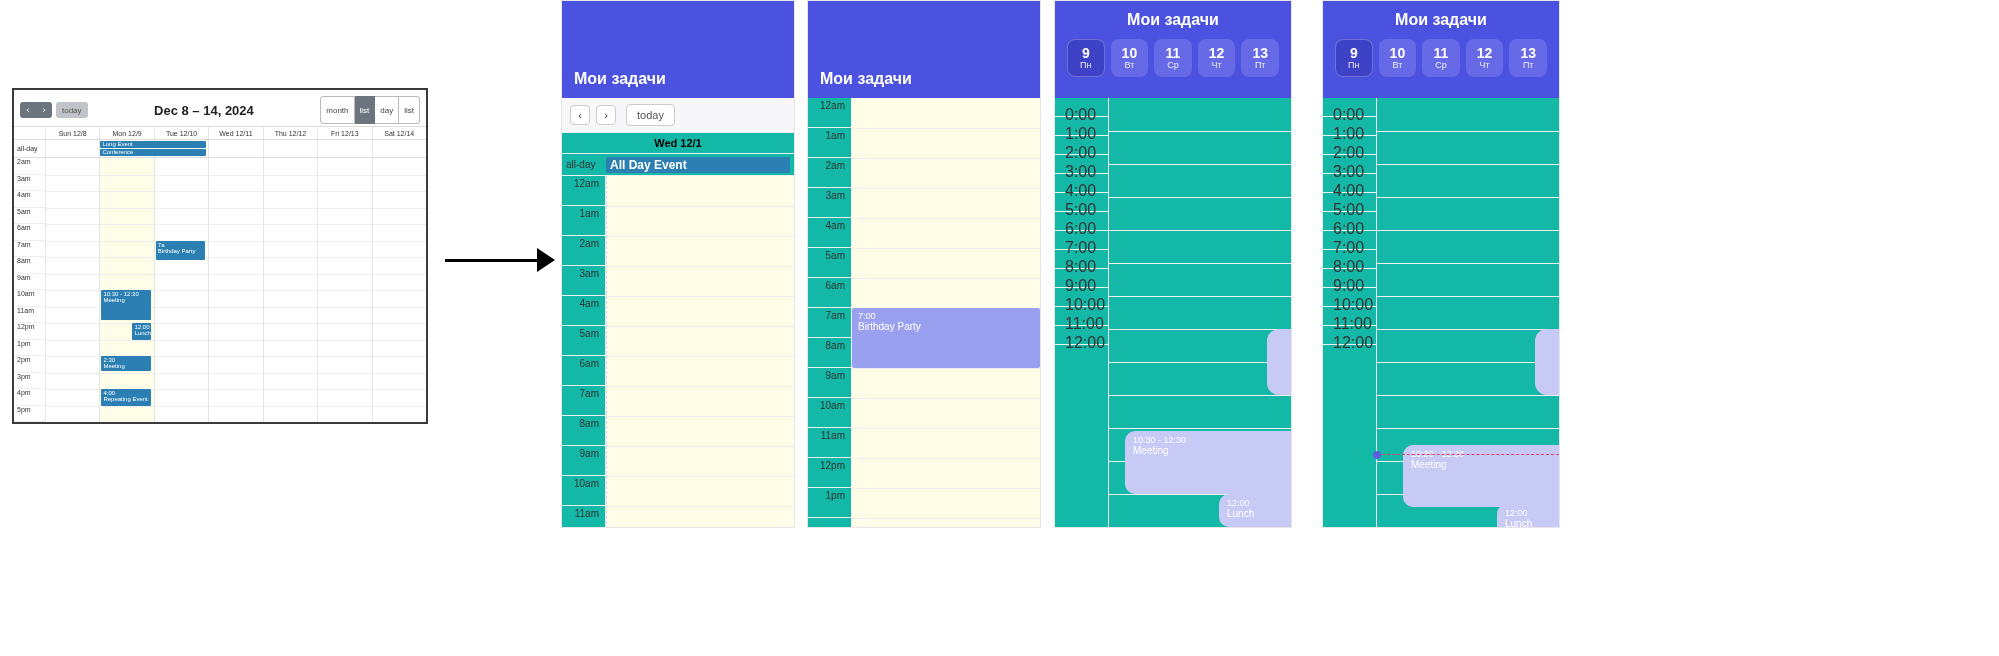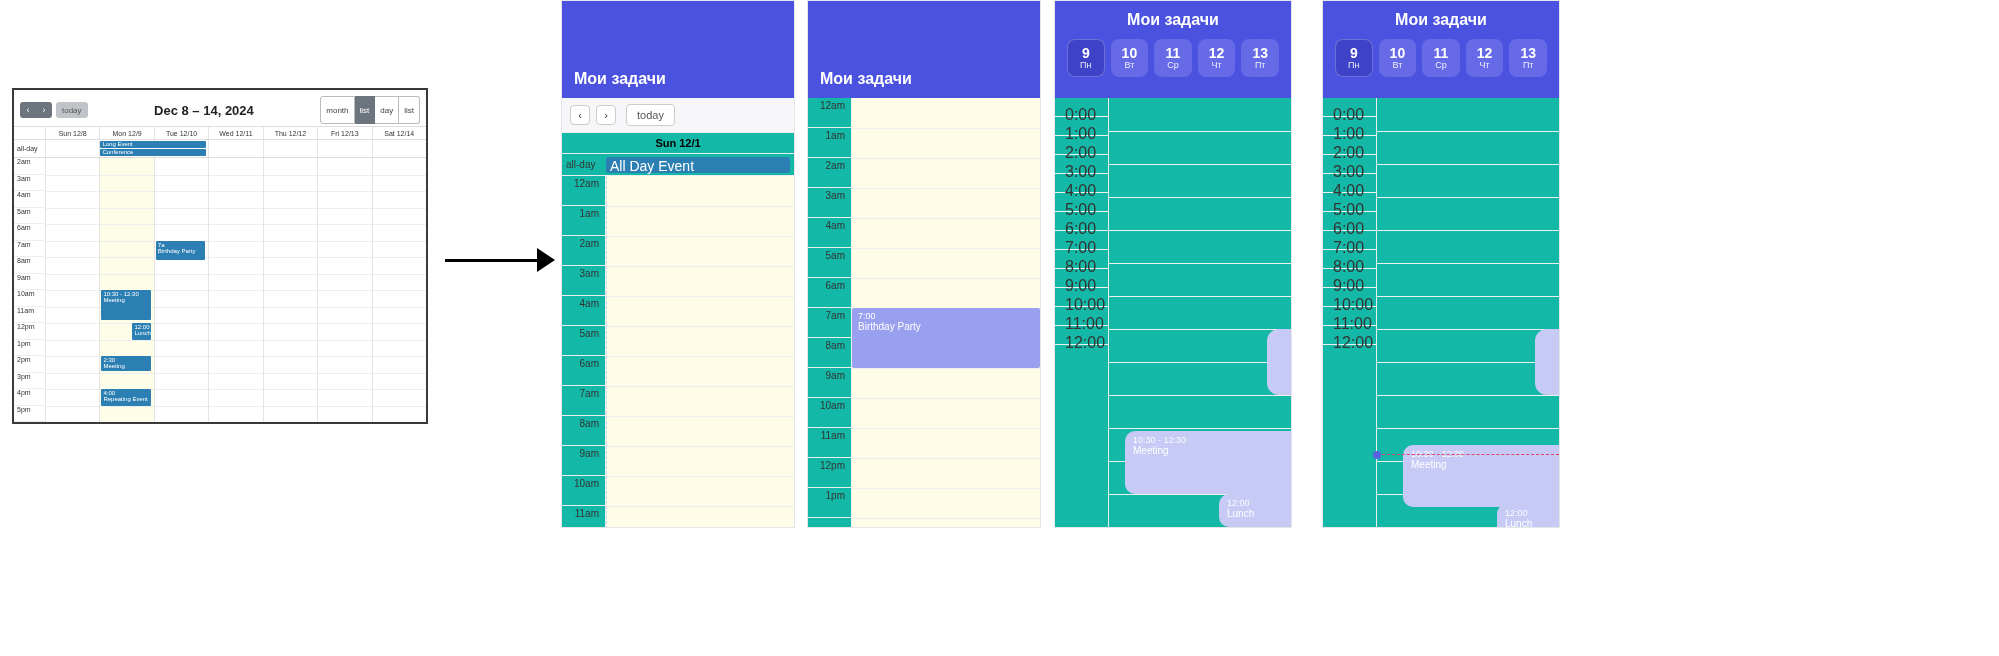--- a/index.html
+++ b/index.html
@@ -63,21 +63,21 @@
   .p2 { left: 561px; top: 0; width: 234px; height: 528px; }
   .p2 .m-hdr { height: 97px; display:flex; align-items:flex-end; padding: 0 12px 10px; }
   .p2 .m-title { font-size: 16px; }
   .p2-tb { display:flex; align-items:center; gap:10px; padding:6px 8px; background:#f7f7fa; }
   .p2-nav { display:flex; gap:6px; }
   .p2-nav button { width:20px; height:20px; border:1px solid #ccc; background:#fff; border-radius:4px; font-size:11px; cursor:pointer; color:#333; }
   .p2-today-btn { height:22px; padding:0 10px; border:1px solid #ccc; background:#fff; border-radius:4px; font-size:11px; color:#555; cursor:pointer; }
   .p2-dayhdr { text-align:center; font-size:11px; font-weight:700; padding:4px 0; border-top:1px solid #eee; border-bottom:1px solid #eee; }
   .p2-allday { display:flex; align-items:center; height:22px; border-bottom:1px solid #eee; }
   .p2-allday-lbl { width:44px; font-size:10px; color:#333; padding-left:4px; }
-  .p2-allday-ev { flex:1; margin:2px 4px 2px 0; height:16px; background:#2b7fb3; color:#fff; font-size:14px; border-radius:2px; padding:1px 4px; }
+  .p2-allday-ev { flex:1; margin:2px 4px 2px 0; height:16px; background:#2b7fb3; color:#fff; font-size:12px; border-radius:2px; padding:1px 4px;font-weight:bold; }
   .p2-body { position:relative; display:flex; height: calc(100% - 97px - 34px - 20px - 22px); }
   .p2-times { width:44px; border-right:1px solid #eee; }
   .p2-times .row { height:30px; border-bottom:1px solid #eee; font-size:10px; color:#333; display:flex; align-items:flex-start; justify-content:flex-end; padding:2px 6px 0 0; }
   .p2-col { flex:1; position:relative; border-left:1px dashed #cfd2f0; }
   .p2-col.today { background:#fffde8; }
   .p2-col .hline { position:absolute; left:0; right:0; border-bottom:1px solid #eee; }
 
   
   .p3 { left: 807px; top: 0; width: 234px; height: 528px; }
   .p3 .m-hdr { height: 97px; display:flex; align-items:flex-end; padding:0 12px 10px; }
@@ -343,21 +343,21 @@
     <div class="m-hdr">
       <div class="m-title">Мои задачи</div>
     </div>
     <div class="p2-tb">
       <span class="p2-nav">
         <button>‹</button>
         <button>›</button>
       </span>
       <button class="p2-today-btn">today</button>
     </div>
-    <div class="p2-dayhdr">Sun 12/1</div>
+    <div class="p2-dayhdr">Wed 12/1</div>
     <div class="p2-allday">
       <div class="p2-allday-lbl">all-day</div>
       <div class="p2-allday-ev">All Day Event</div>
     </div>
     <div class="p2-body">
       <div class="p2-times" id="p2-times">
           <div class="row">12am</div>
           <div class="row">1am</div>
           <div class="row">2am</div>
           <div class="row">3am</div>

